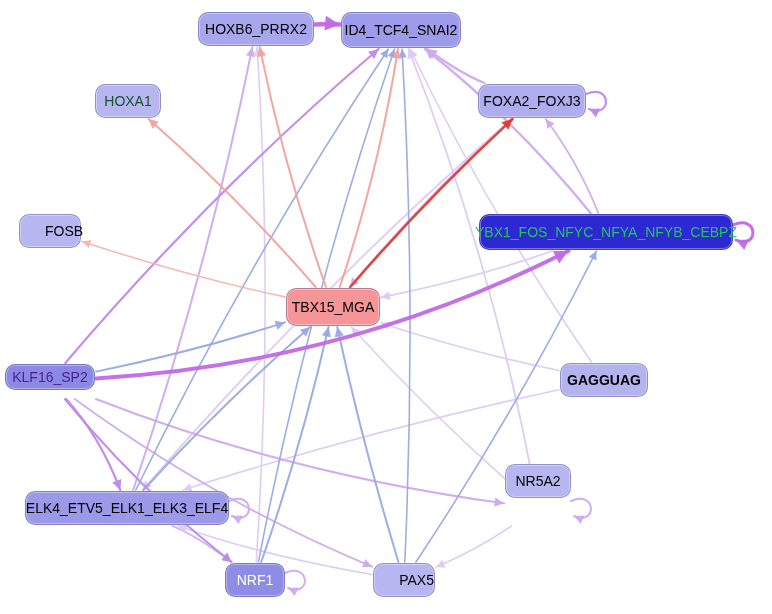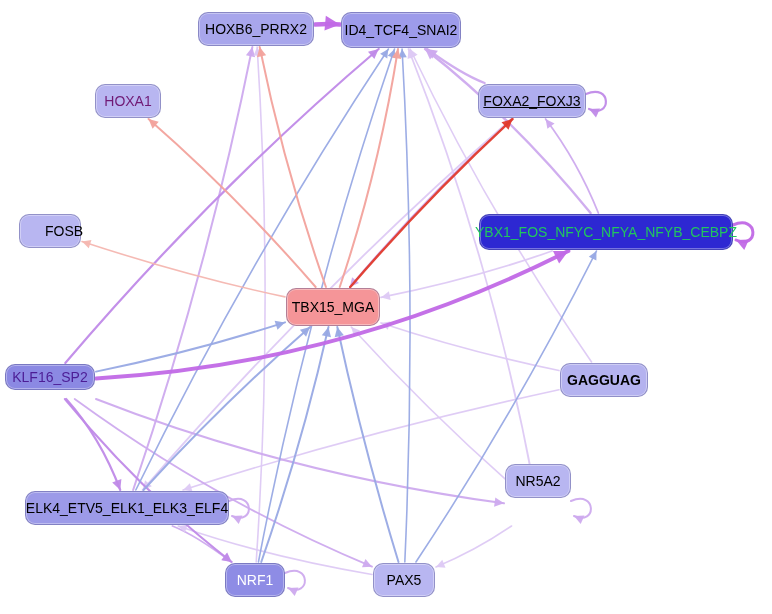--- a/index.html
+++ b/index.html
@@ -114,24 +114,24 @@
       <path d="M 229 501 C 255 489.8, 255 526.2, 232 516" fill="none" stroke="#cdaaee" stroke-width="2" stroke-linecap="round" opacity="0.95"></path>
       <polygon points="232,516 242.4982907685508,515.5143139502095 238.68752330096297,524.1072209849663" fill="#cdaaee" opacity="0.95"></polygon>
     </svg>
   <div class="nodes-layer">
       <div class="node" style="left: 198px; top: 12px; width: 116px; height: 34px; background: rgb(168, 166, 236); color: rgb(0, 0, 0);">
         <span>HOXB6_PRRX2</span>
       </div>
       <div class="node" style="left: 341px; top: 12px; width: 120px; height: 36px; background: rgb(157, 155, 234); color: rgb(0, 0, 0);">
         <span>ID4_TCF4_SNAI2</span>
       </div>
-      <div class="node" style="left: 95px; top: 84px; width: 66px; height: 34px; background: rgb(184, 182, 241); color: #701a75;">
+      <div class="node" style="left: 95px; top: 84px; width: 66px; height: 34px; background: rgb(184, 182, 241); color: #14532d;">
         <span>HOXA1</span>
       </div>
-      <div class="node" style="left: 478px; top: 84px; width: 108px; height: 34px; background: rgb(175, 173, 238); color: rgb(0, 0, 0); text-decoration: underline;">
+      <div class="node" style="left: 478px; top: 84px; width: 108px; height: 34px; background: rgb(175, 173, 238); color: rgb(0, 0, 0);">
         <span>FOXA2_FOXJ3</span>
       </div>
       <div class="node" style="left: 19px; top: 214px; width: 62px; height: 34px; background: rgb(184, 182, 241); color: rgb(0, 0, 0); padding-left: 28px;">
         <span>FOSB</span>
       </div>
       <div class="node" style="left: 479px; top: 214px; width: 254px; height: 36px; background: rgb(45, 40, 210); color: #22c55e;">
         <span>YBX1_FOS_NFYC_NFYA_NFYB_CEBPZ</span>
       </div>
       <div class="node" style="left: 286px; top: 288px; width: 94px; height: 38px; background: rgb(245, 149, 152); color: rgb(0, 0, 0);">
         <span>TBX15_MGA</span>
@@ -144,17 +144,17 @@
       </div>
       <div class="node" style="left: 25px; top: 491px; width: 204px; height: 34px; background: rgb(156, 154, 232); color: rgb(0, 0, 0);">
         <span>ELK4_ETV5_ELK1_ELK3_ELF4</span>
       </div>
       <div class="node" style="left: 505px; top: 464px; width: 66px; height: 34px; background: rgb(184, 182, 241); color: rgb(0, 0, 0);">
         <span>NR5A2</span>
       </div>
       <div class="node" style="left: 225px; top: 563px; width: 60px; height: 34px; background: rgb(142, 140, 229); color: rgb(255, 255, 255);">
         <span>NRF1</span>
       </div>
-      <div class="node" style="left: 373px; top: 563px; width: 62px; height: 34px; background: rgb(184, 182, 241); color: rgb(0, 0, 0);">
+      <div class="node" style="left: 373px; top: 563px; width: 62px; height: 34px; background: rgb(184, 182, 241); color: rgb(0, 0, 0); justify-content: flex-end;">
         <span>PAX5</span>
       </div>
     </div>
 </div>
 
 </body></html>

